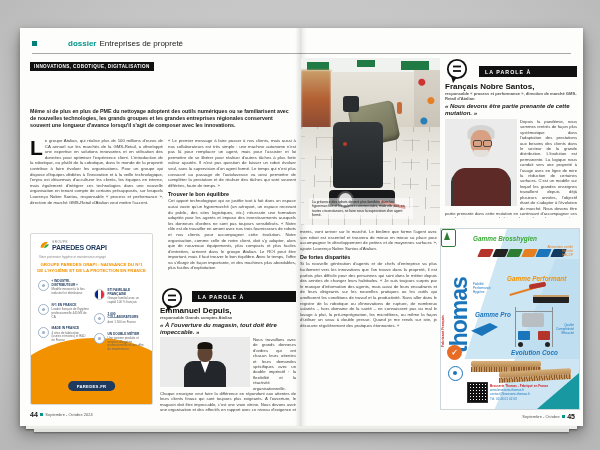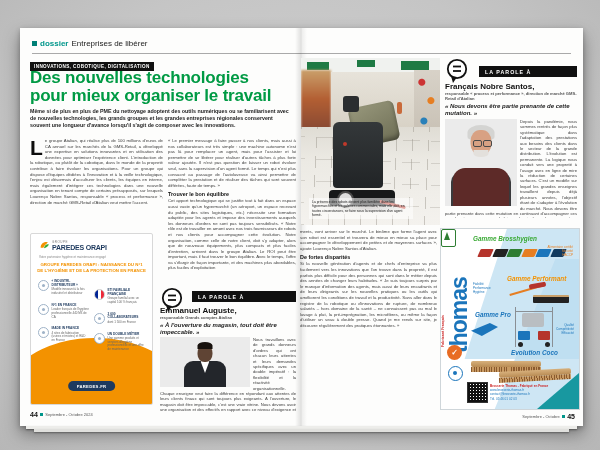--- a/index.html
+++ b/index.html
@@ -10,21 +10,21 @@
     box-shadow:0 8px 16px rgba(0,0,0,.38),0 2px 5px rgba(0,0,0,.25);}
   .page-stack{position:absolute;background:#ededea;box-shadow:0 1px 2px rgba(0,0,0,.35);}
   .s1{left:26px;top:426px;width:551px;height:3px;}
   .s2{left:34px;top:429px;width:535px;height:3px;background:#e0e0dd;}
   .fold{position:absolute;left:275px;top:0;width:12px;height:100%;pointer-events:none;
     background:linear-gradient(90deg,rgba(0,0,0,0),rgba(0,0,0,.10) 45%,rgba(90,90,90,.20) 50%,rgba(0,0,0,.06) 60%,rgba(0,0,0,0));}
 
   
   .mag-header{position:absolute;left:12px;top:11px;display:flex;align-items:center;gap:3px;font-size:8px;}
   .kicker-square{width:5px;height:5px;background:#007f76;}
-  .kicker{color:#00968B;font-weight:bold;}
+  .kicker{color:#00968B;font-weight:bold;margin-left:28px;}
   .kicker-title{color:#222;}
   .header-rule{position:absolute;left:12px;right:12px;top:25px;height:1px;background:#a9a9a9;}
 
   
   .tag{position:absolute;left:10px;top:34px;background:#111;color:#fff;font-size:4.6px;
     font-weight:bold;letter-spacing:.4px;padding:2px 4px;}
   .headline{position:absolute;left:10px;top:41px;width:268px;margin:0;font-size:17px;
     line-height:17.5px;font-weight:bold;color:#009A44;letter-spacing:-.2px;}
   .standfirst{position:absolute;left:10px;top:80px;width:262px;margin:0;font-size:5.3px;
     line-height:7px;font-weight:bold;color:#1c1c1c;}
@@ -212,26 +212,25 @@
 </style>
 </head>
 <body>
 
 <div class="stage">
   <div class="sheet">
 
     <div class="mag-header">
       <span class="kicker-square"></span>
       <span class="kicker">dossier</span>
-      <span class="kicker-title">Entreprises de libérer</span>
+      <span class="kicker-title">Entreprises de propreté</span>
     </div>
     <div class="header-rule"></div>
 
     <div class="tag">INNOVATIONS, COBOTIQUE, DIGITALISATION</div>
-    <h1 class="headline"><span>Des nouvelles technologies</span><br><span>pour mieux organiser le travail</span></h1>
     <p class="standfirst">Même si de plus en plus de PME du nettoyage adoptent des outils numériques ou se familiarisent avec de nouvelles technologies, les grands groupes et les grandes entreprises régionales conservent souvent une longueur d'avance lorsqu'il s'agit de composer avec les innovations.</p>
 
     <div class="col col1">
       <span class="dropcap">L</span><span>e groupe Atalian, qui réalise plus de 100 millions d'euros de CA annuel sur les marchés de la GMS-Retail, a développé une expertise en solutions innovantes et en utilisation des données pour optimiser l'expérience client. L'introduction de la robotique, ou plutôt de la cobotique, dans le monde de la propreté contribue à faire évoluer les organisations. Pour un groupe qui dispose d'équipes dédiées à l'innovation et à la veille technologique, l'enjeu est désormais d'acculturer les clients, les équipes en interne, mais également d'intégrer ces technologies dans une nouvelle organisation en tenant compte de certains présupposés, sur lesquels Lourenço Nobre Santos, responsable « process et performance », direction de marché GMS-Retail d'Atalian veut mettre l'accent.</span>
     </div>
 
     <div class="col col2">
       <p>« Le premier message à faire passer à nos clients, mais aussi à nos collaborateurs est très simple : une machine autonome n'est pas là pour remplacer un agent, mais pour l'assister et lui permettre de se libérer pour réaliser d'autres tâches à plus forte valeur ajoutée. Il n'est pas question de laisser un robot évoluer seul, sans la supervision d'un agent formé. Le temps qui n'est plus consacré au passage de l'autolaveuse va ainsi permettre de compléter la prestation et de réaliser des tâches qui sont souvent différées, faute de temps. »</p>
       <h3 class="subhead">Trouver le bon équilibre</h3>
       <p>Cet apport technologique qui se justifie tout à fait dans un espace aussi vaste qu'un hypermarché (un aéroport, un espace recevant du public, des sites logistiques, etc.) nécessite une formation adaptée pour les agents et impose des investissements auxquels les donneurs d'ordres ne sont pas toujours sensibilisés. « Notre rôle est de travailler en amont avec nos trois fournisseurs de robots et nos clients pour accompagner cette évolution. Notre organisation, comme celle de notre client, doit s'y adapter, alors que de nouveaux équipements, plus compacts et plus faciles d'entretien, arrivent dans le groupe Atalian. Le ROI peut être important, mais il faut trouver le bon équilibre. Avec le temps, l'offre va s'élargir de façon importante, et des machines plus abordables, plus faciles d'exploitation</p>
@@ -285,21 +284,21 @@
     </div>
 
     <div class="qb qb-left">
       <svg class="qb-icon" width="24" height="26" viewBox="0 0 24 26">
         <circle cx="12" cy="11" r="9.2" fill="#fff" stroke="#111" stroke-width="1.8"></circle>
         <path d="M6 18 L8 25 L12 19 Z" fill="#111"></path>
         <line x1="8" y1="8.5" x2="16" y2="8.5" stroke="#111" stroke-width="1.8"></line>
         <line x1="8" y1="13" x2="16" y2="13" stroke="#111" stroke-width="1.8"></line>
       </svg>
       <div class="qb-bar">LA PAROLE À</div>
-      <div class="qb-name">Emmanuel Auguste,</div>
+      <div class="qb-name">Emmanuel Depuis,</div>
       <div class="qb-role">responsable Grands comptes Atalian</div>
       <div class="qb-quote">« À l'ouverture du magasin, tout doit être impeccable. »</div>
       <div class="qb-body">
         <span class="portrait photo-em">
           <span class="p-body"></span>
           <span class="p-shirt"></span>
           <span class="p-head"></span>
           <span class="p-hair"></span>
         </span>
         <span>Nous travaillons avec de grands donneurs d'ordres qui ont chacun leurs attentes et leurs demandes spécifiques avec un double impératif : la flexibilité et la réactivité organisationnelle. Chaque enseigne veut faire la différence en répondant aux attentes de leurs clients finaux qui sont toujours plus exigeants. À l'ouverture, le magasin doit être impeccable, c'est une vraie vitrine. Nous devons avoir une organisation et des effectifs en rapport avec ce niveau d'exigence et dérouler la prestation tout au long de la journée.</span>

